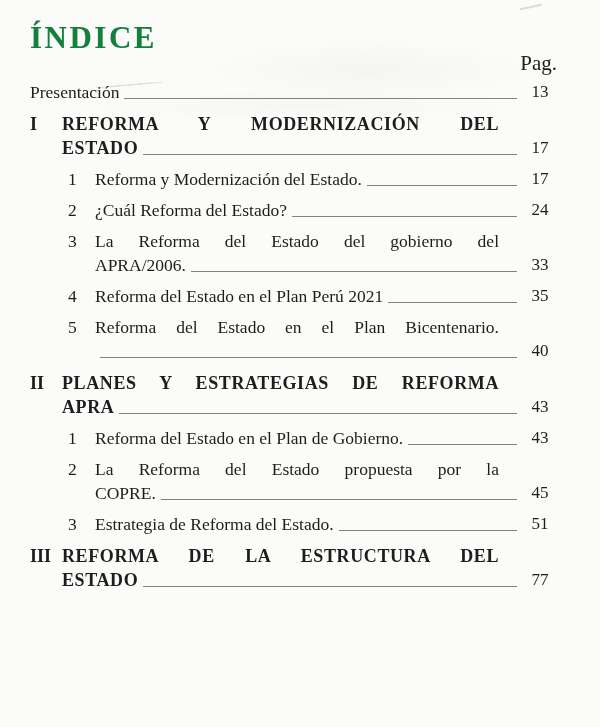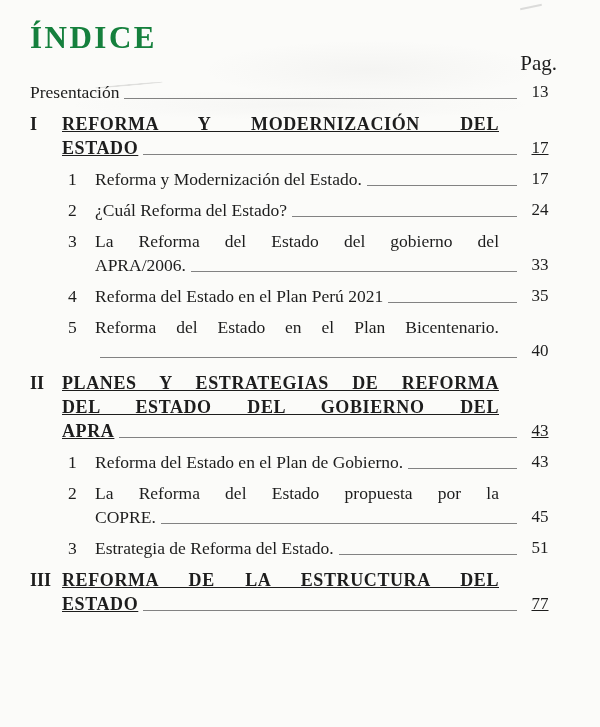--- a/index.html
+++ b/index.html
@@ -53,21 +53,20 @@
     font-weight:700;
     font-size:18px;
   }
   .row.sub { padding-left:38px; }
   .row.sub .label { width:27px; font-weight:400; font-size:17.5px; }
   .content { flex:1; min-width:0; }
   .chapter .content {
     font-weight:700;
     font-size:18px;
     letter-spacing:0.6px;
-    text-decoration:underline;
   }
   .tline.just {
     text-align:justify;
     text-align-last:justify;
     padding-right:58px;
   }
   .lastline { display:flex; }
   .lastline .txt { flex:none; white-space:nowrap; }
   .leader {
     flex:1;
@@ -175,21 +174,20 @@
         <span class="leader"></span>
         <span class="pg">40</span>
       </div>
     </div>
   </div>
 
   <div class="row chapter">
     <span class="label">II</span>
     <div class="content">
       <div class="tline just">PLANES Y ESTRATEGIAS DE REFORMA</div>
-      <div class="tline just">DEL ESTADO DEL GOBIERNO DEL</div>
       <div class="lastline">
         <span class="txt">APRA</span>
         <span class="leader"></span>
         <span class="pg">43</span>
       </div>
     </div>
   </div>
 
   <div class="row sub">
     <span class="label">1</span>

